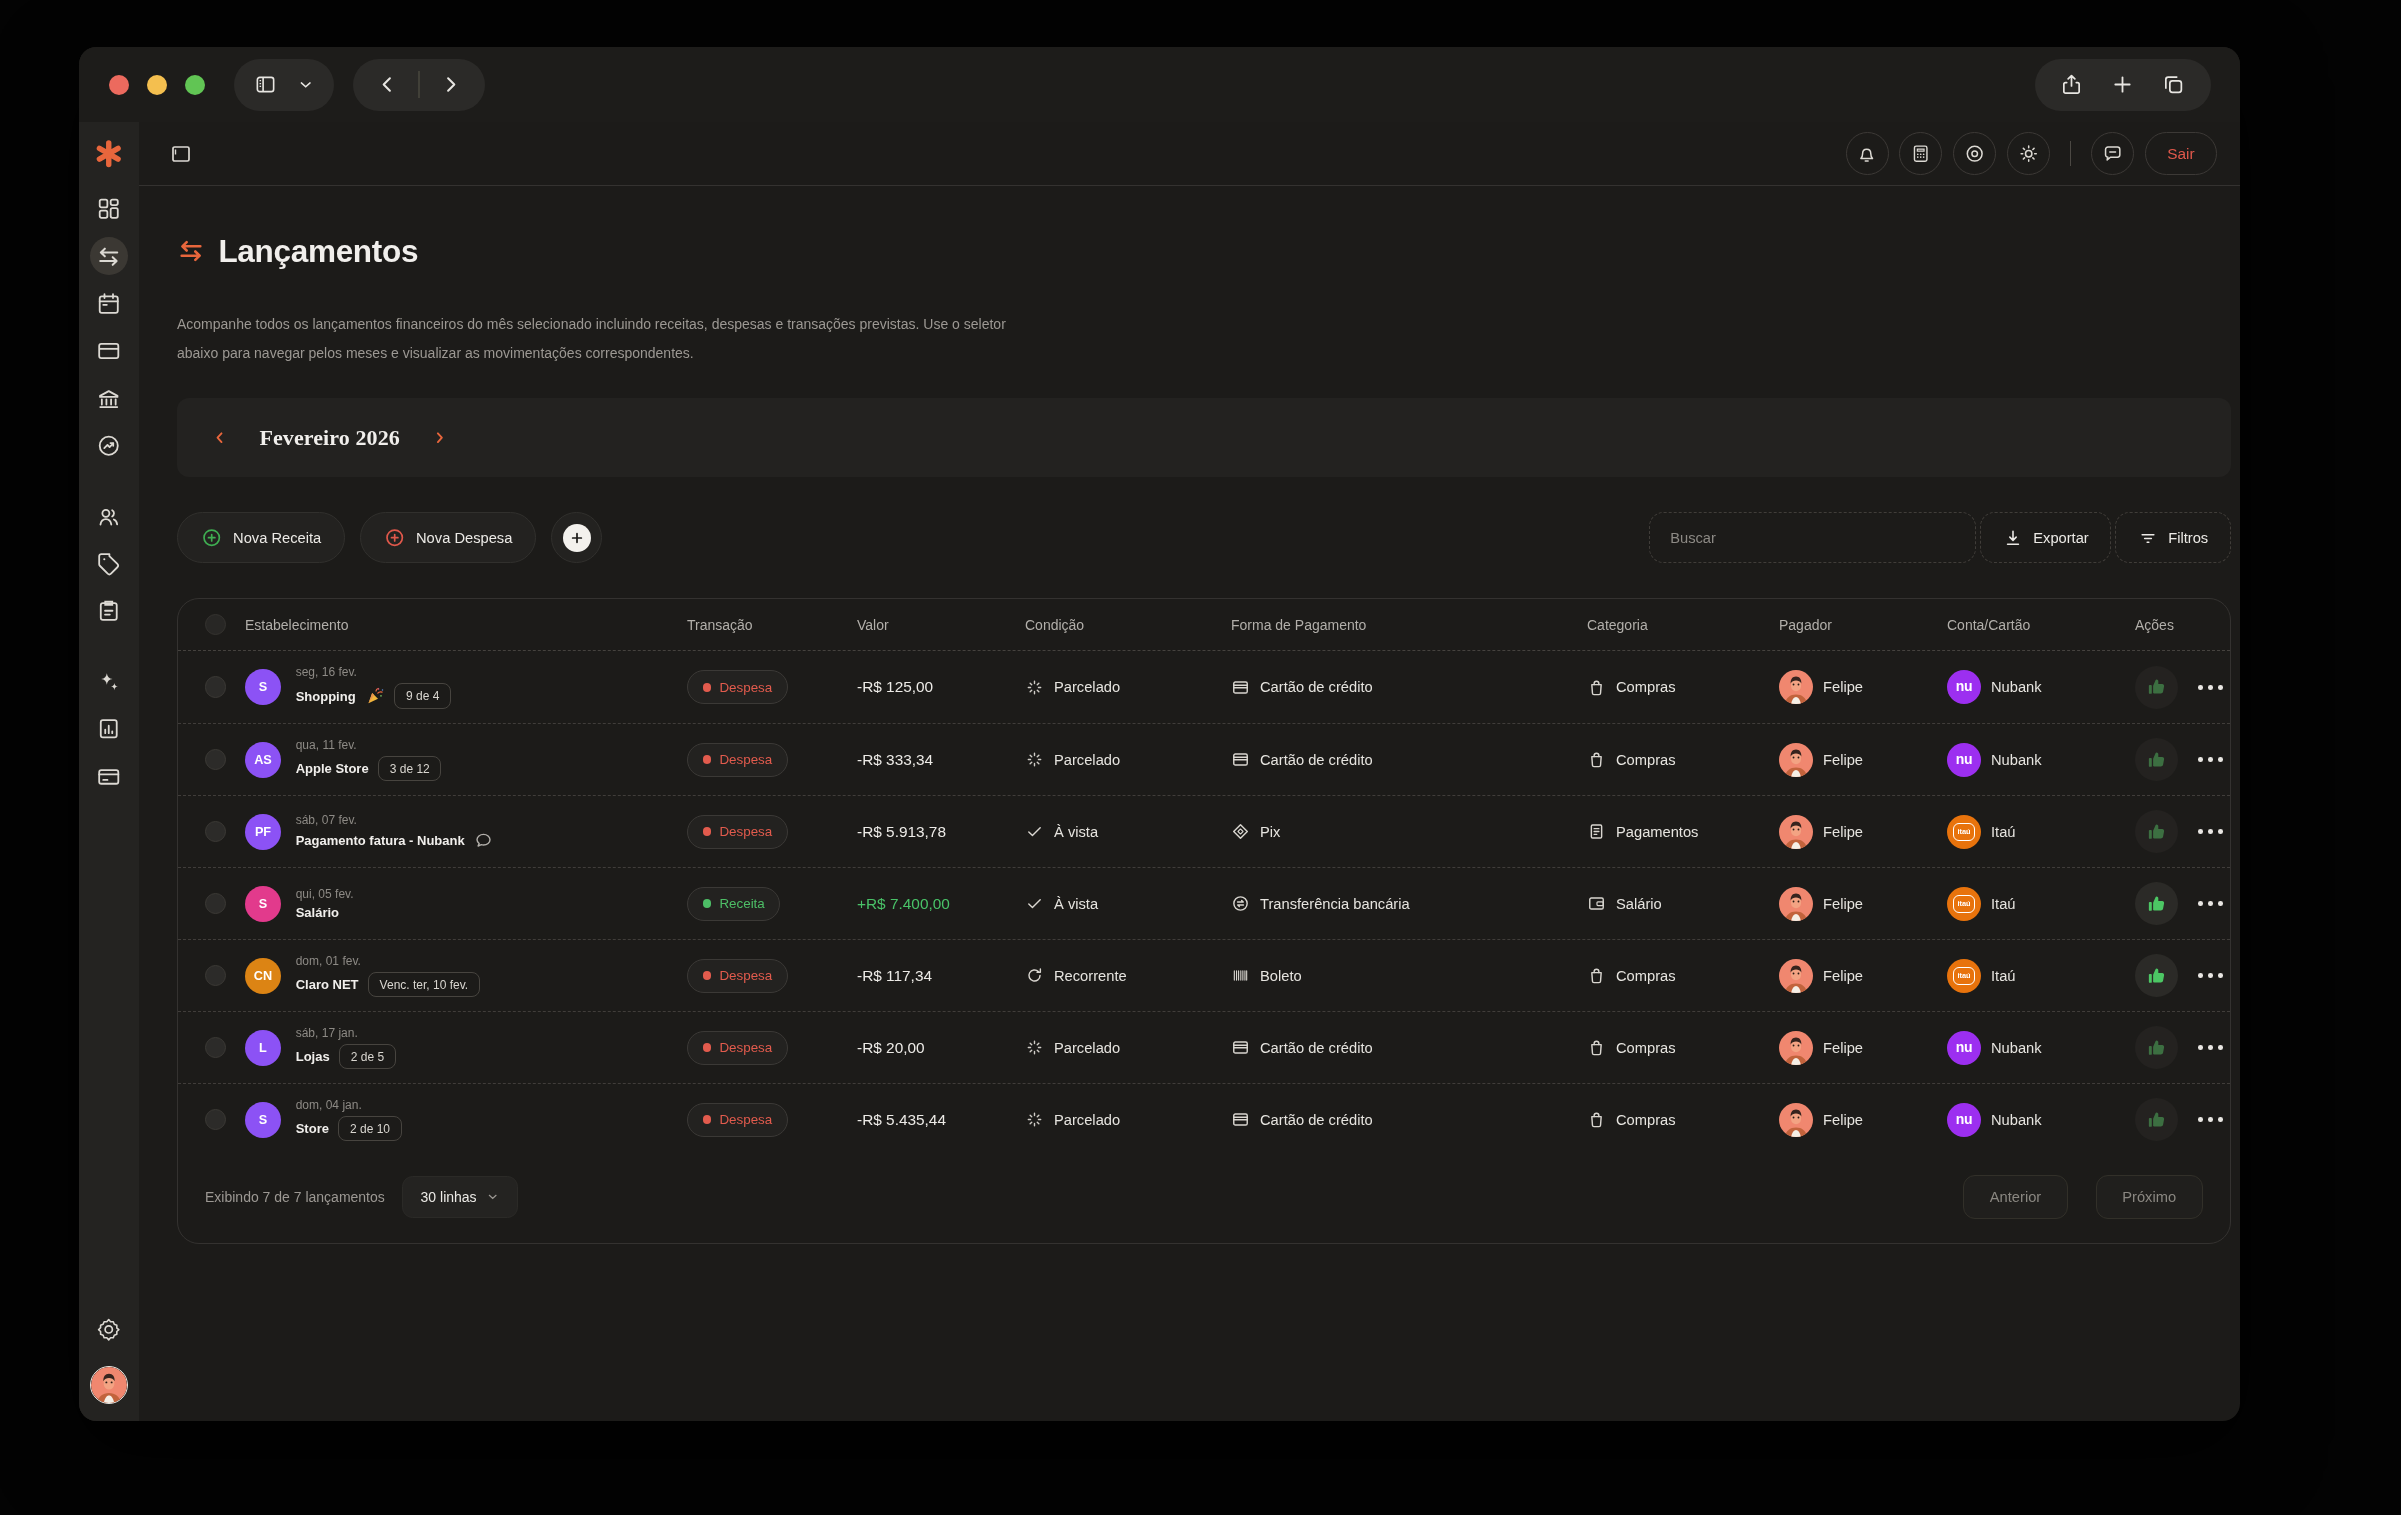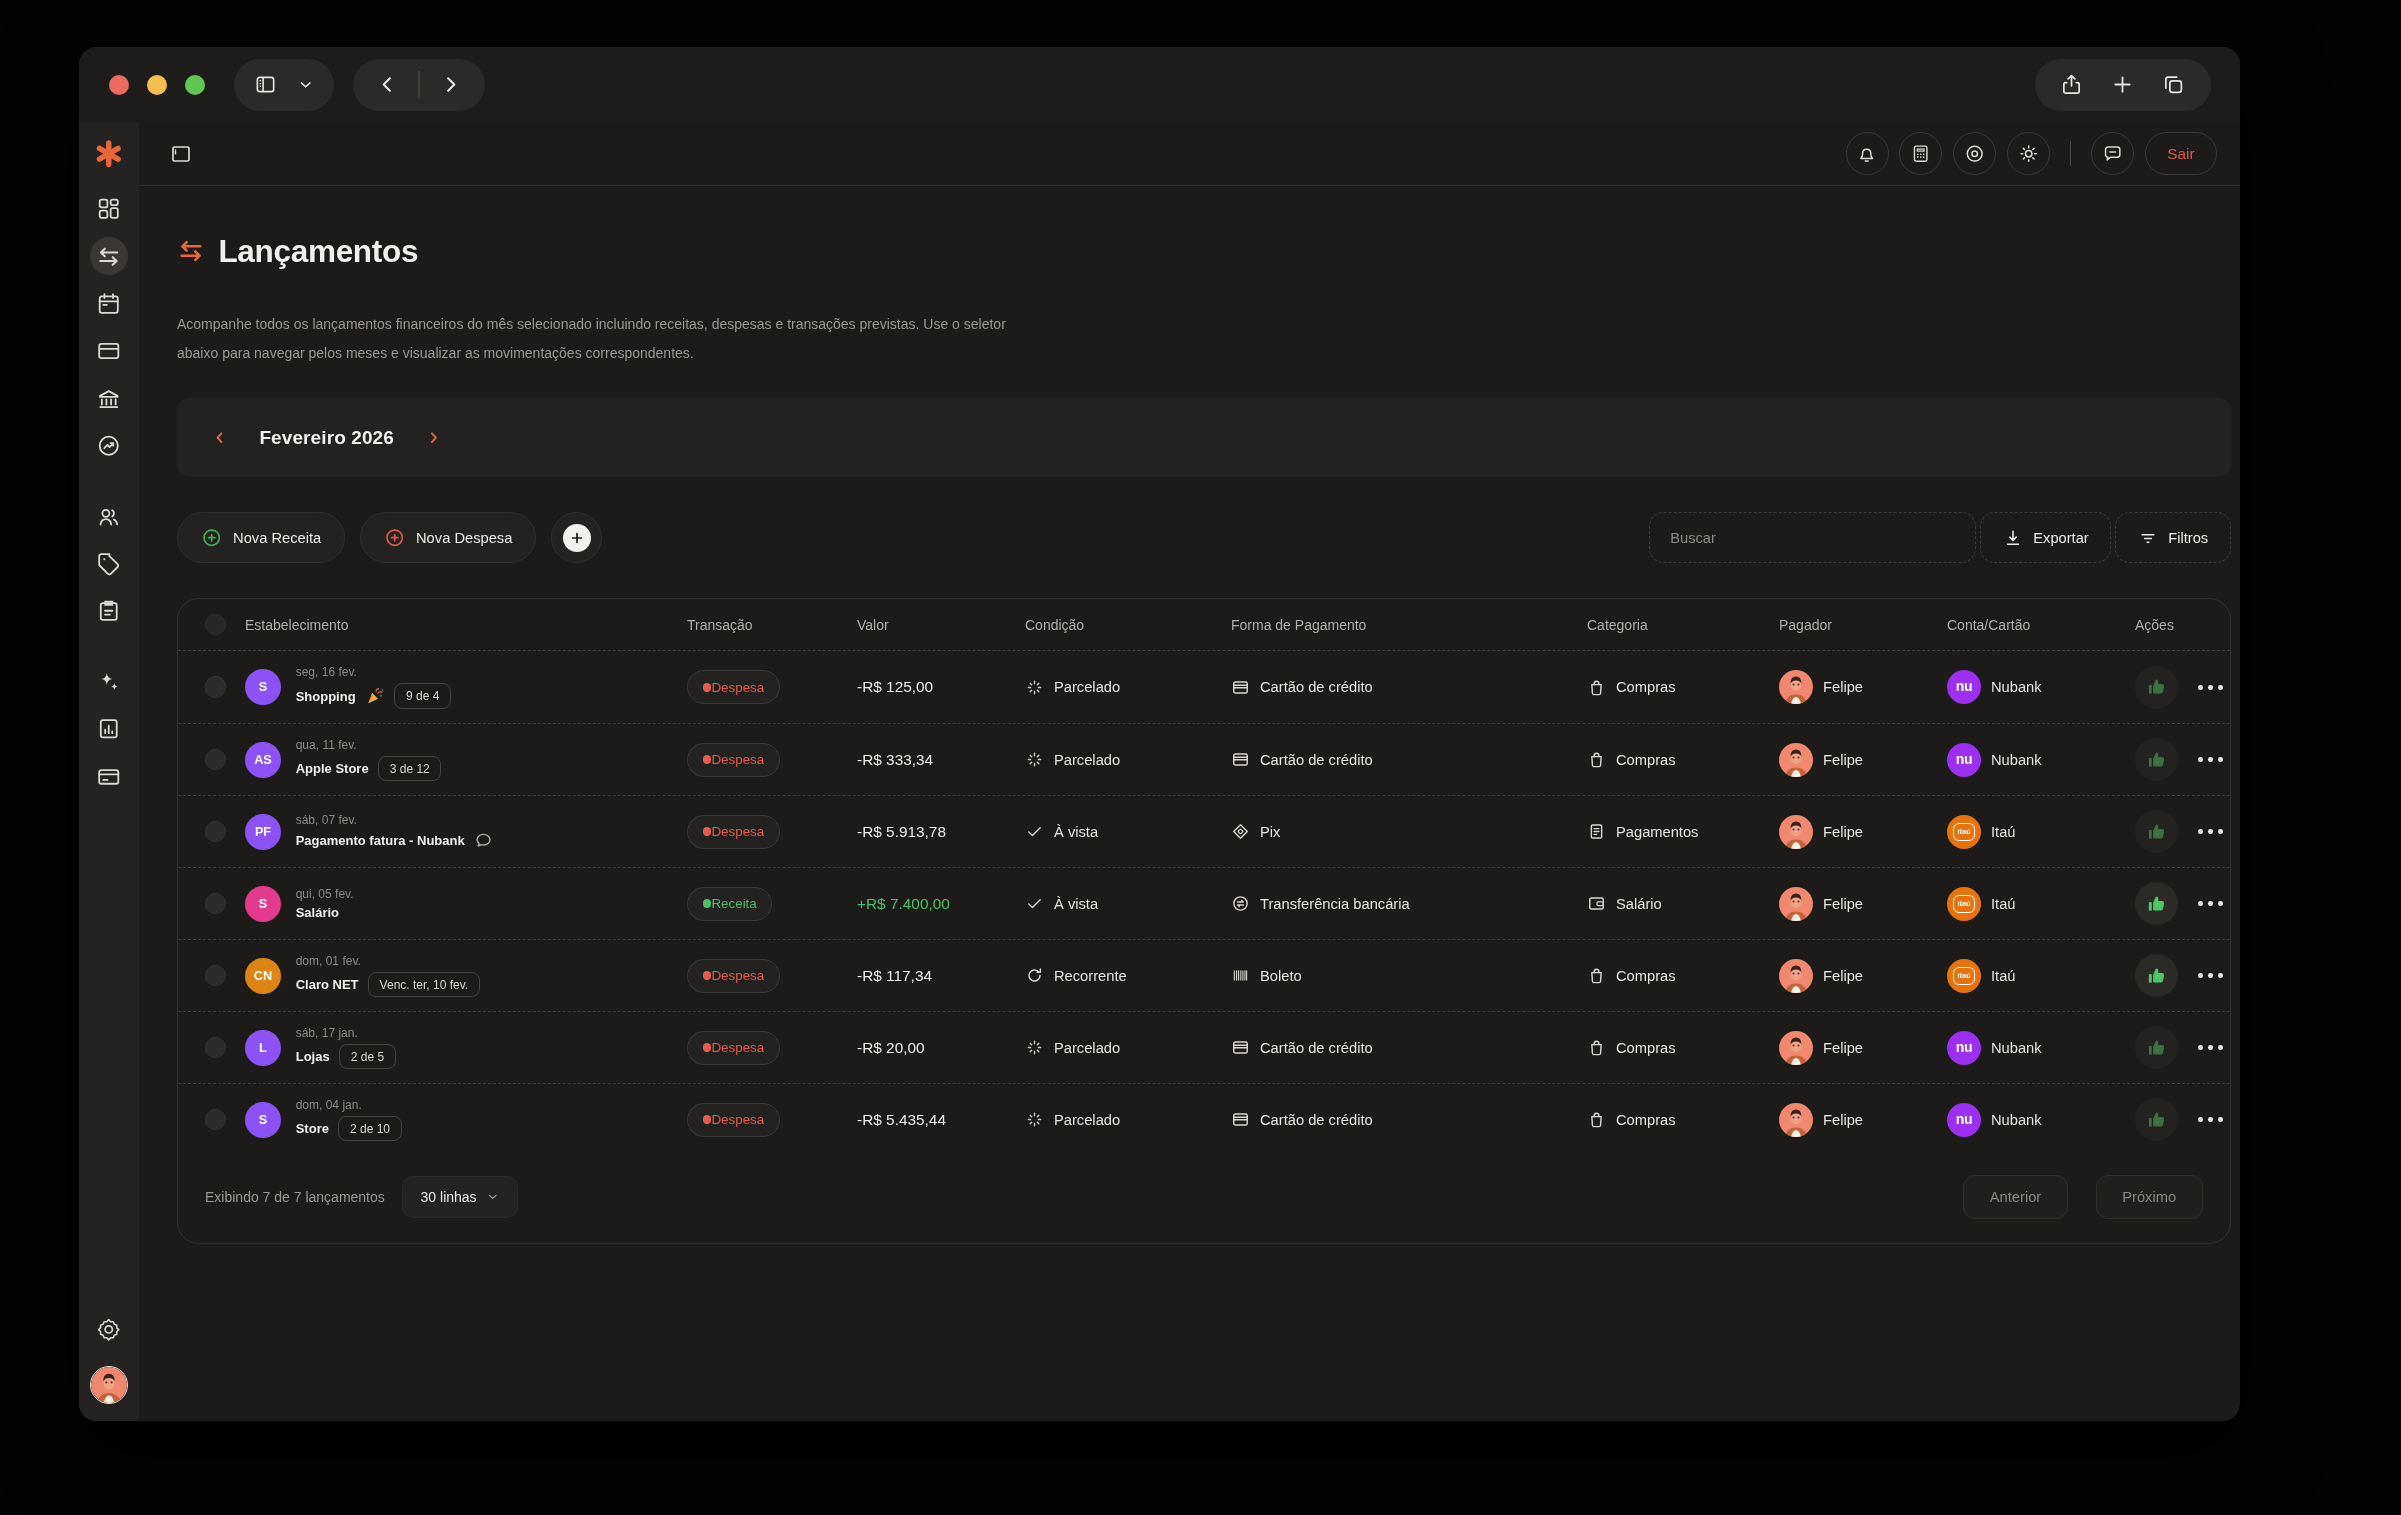--- a/index.html
+++ b/index.html
@@ -56,21 +56,21 @@
   
   .content{flex:1;padding:25.5px 9.4px 0 38px;overflow:hidden;}
   .page-head{display:flex;align-items:center;gap:13.4px;}
   .page-head .icon24{width:28px;height:28px;color:#E8663C;}
   .page-title{font-size:31.5px;font-weight:700;letter-spacing:-0.3px;}
   .page-desc{margin-top:19px;max-width:871px;font-size:14px;line-height:29.5px;color:#9C9893;}
 
   .month-card{margin-top:29.5px;height:79px;background:#232220;border-radius:12px;
     display:flex;align-items:center;padding:0 34px;gap:31px;}
   .month-chev{color:#E8663C;width:17.4px;height:17.4px;}
-  .month-label{font-size:19px;font-weight:600;letter-spacing:0.1px;}
+  .month-label{font-size:22px;font-weight:600;letter-spacing:0.1px;font-family:Liberation Serif, serif;}
 
   .toolbar{margin-top:35px;display:flex;align-items:center;gap:14.7px;justify-content:center;}
   .btn-pill{height:51px;border-radius:25.5px;background:#232220;border:0.7px solid #31302D;
     display:flex;align-items:center;gap:10.7px;padding:0 23px;font-size:14.7px;color:#ECEAE6;}
   .btn-pill .icon24{width:21.4px;height:21.4px;}
   .plus-btn{width:51px;height:51px;border-radius:50%;background:#232220;
     border:0.7px solid #31302D;display:flex;align-items:center;justify-content:center;}
   .plus-inner{width:28px;height:28px;border-radius:50%;background:#F3F1ED;
     display:flex;align-items:center;justify-content:center;color:#1C1B19;}
   .plus-inner .icon24{width:16px;height:16px;}
@@ -97,21 +97,21 @@
     justify-content:center;font-size:12.7px;font-weight:700;color:#fff;flex:0 0 36px;}
   .estab-txt{min-width:0;}
   .row-date{font-size:12px;color:#8D8A85;margin-bottom:4px;}
   .name-line{display:flex;align-items:center;gap:9.4px;}
   .row-name{font-size:13px;font-weight:700;white-space:nowrap;overflow:hidden;max-width:206px;}
   .row-emoji{width:20px;height:20px;flex:0 0 20px;}
   .row-badge{height:25.5px;padding:0 10.7px;border:1px solid #47443F;border-radius:8px;
     display:flex;align-items:center;font-size:12px;color:#D9D6D0;white-space:nowrap;}
   .comment-ic{width:19px;height:19px;color:#B2AFAA;flex:0 0 19px;}
   .type-badge{height:34px;padding:0 14.7px;border-radius:17.4px;border:1px solid #3B3936;
-    background:#232220;display:inline-flex;align-items:center;font-size:13.4px;
+    background:#232220;display:inline-flex;align-items:center;gap:8px;font-size:13.4px;
     width:max-content;}
   .type-badge .dot{width:8.7px;height:8.7px;border-radius:50%;}
   .type-badge.expense{color:#E25B4D;}  .type-badge.expense .dot{background:#E25B4D;}
   .type-badge.income{color:#4DBE66;}   .type-badge.income .dot{background:#4DBE66;}
   .cell-val{font-size:15.4px;color:#EDEBE7;}
   .cell-val.positive{color:#49C268;}
   .ic-cell{display:flex;align-items:center;gap:10px;font-size:14.7px;color:#E6E4DF;}
   .ic-cell .cicon{width:19px;height:19px;color:#D9D6D0;flex:0 0 19px;}
   .payer-av{width:34px;height:34px;border-radius:50%;overflow:hidden;flex:0 0 34px;}
   .acct-logo{width:34px;height:34px;border-radius:50%;flex:0 0 34px;display:flex;

